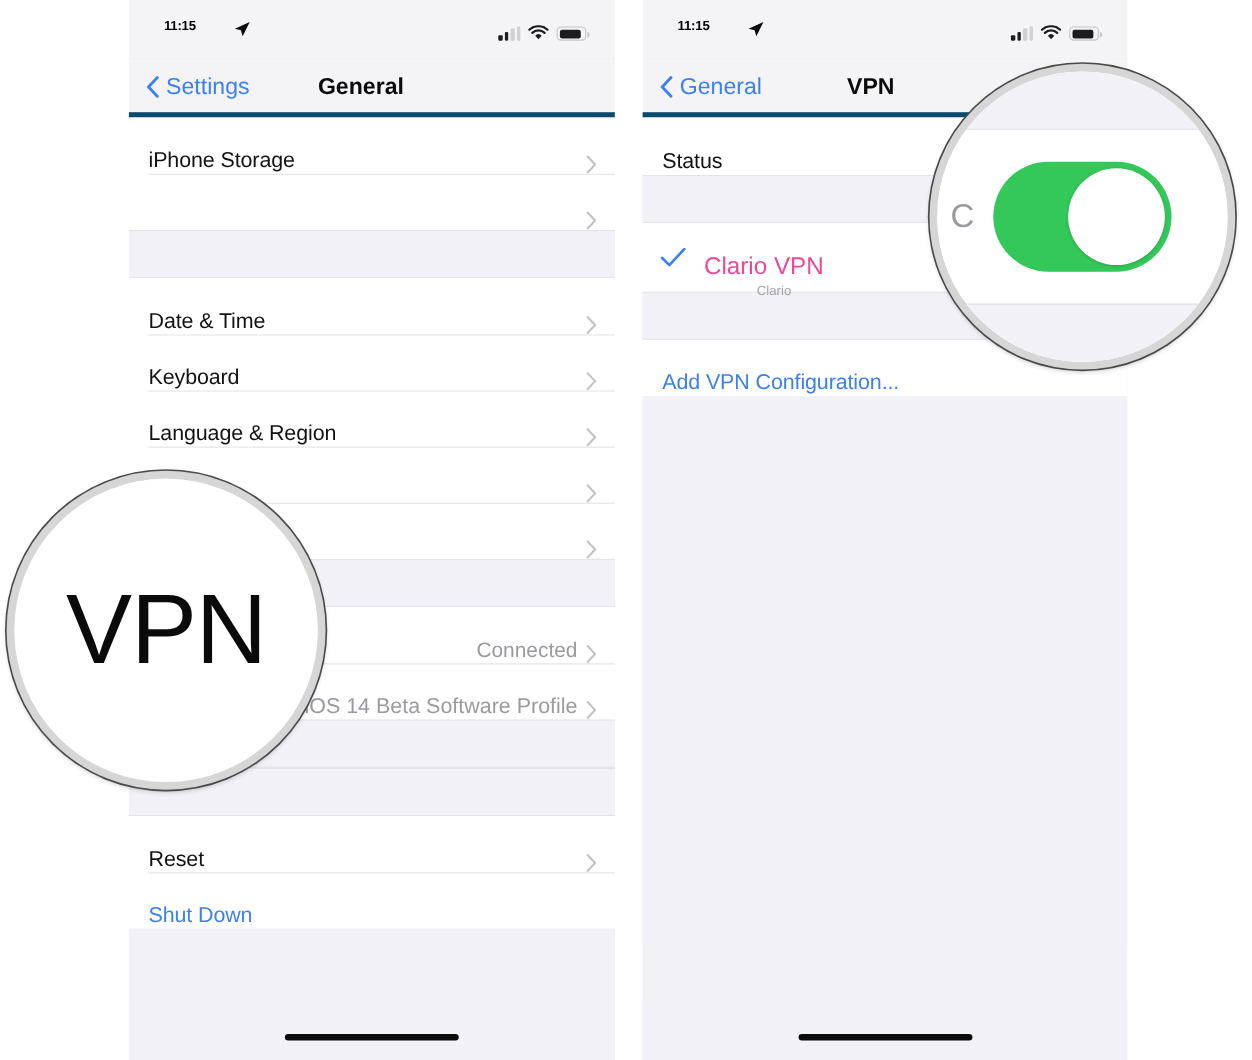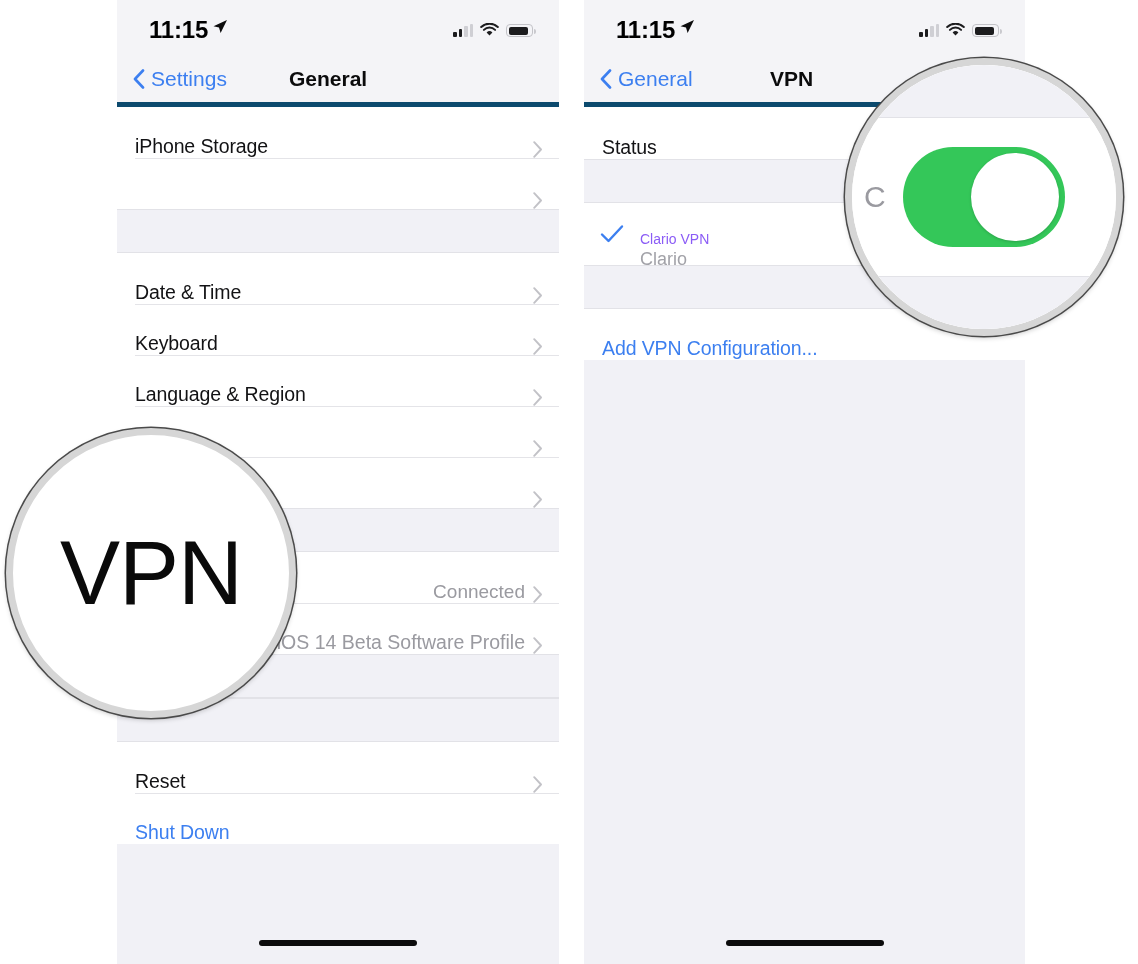--- a/index.html
+++ b/index.html
@@ -11,21 +11,21 @@
   .phone{position:absolute;top:0;height:964px;background:#ffffff;overflow:hidden;}
   #phone-left{left:117px;width:442px;}
   #phone-right{left:584px;width:441px;}
 
   
   .statusbar{
     height:56px;background:#f4f4f7;position:relative;
   }
   .sb-time{
     position:absolute;left:32px;top:16px;
-    font-size:24px;font-weight:bold;color:#000;letter-spacing:-0.2px;
+    font-size:12px;font-weight:bold;color:#000;letter-spacing:-0.2px;
   }
   .sb-loc{
     position:absolute;left:95px;top:19px;width:16px;height:16px;
   }
   .sb-right{position:absolute;right:26px;top:19px;display:flex;align-items:flex-end;gap:7px;height:18px;}
   .bars{display:flex;align-items:flex-end;gap:2px;height:13px;}
   .bars i{display:block;width:3.5px;background:#cfcfd4;border-radius:1px;}
   .bars i.on{background:#1c1c1e;}
   .bars i:nth-child(1){height:5px;}
   .bars i:nth-child(2){height:8px;}
@@ -75,22 +75,22 @@
   .secthead{
     height:52px;display:flex;align-items:flex-end;padding:0 0 9px 18px;
     background:#f1f1f6;font-size:14.5px;letter-spacing:0.4px;color:#8c8c91;
     box-sizing:border-box;border-bottom:1px solid #e2e2e7;
   }
 
   
   .row.two{height:62px;align-items:center;padding-left:0;}
   .row.two .check{width:56px;display:flex;justify-content:center;align-items:center;flex:none;}
   .row.two .tx{display:flex;flex-direction:column;gap:2px;}
-  .row.two .t1{font-size:14px;color:#8b5cf6;margin-top:32px;}
-  .row.two .t2{font-size:18px;color:#a2a2a8;}
+  .row.two .t1{font-size:22px;color:#ec4899;margin-top:32px;}
+  .row.two .t2{font-size:12px;color:#a2a2a8;margin-left:48px;}
 
   .filler{background:#f1f1f6;}
 
   .homebar{
     position:absolute;left:0;right:0;bottom:0;height:56px;background:#f1f1f6;
   }
   .homebar i{
     position:absolute;left:50%;transform:translateX(-50%);bottom:18px;
     width:158px;height:6px;background:#0b0b0c;border-radius:3px;display:block;
   }

